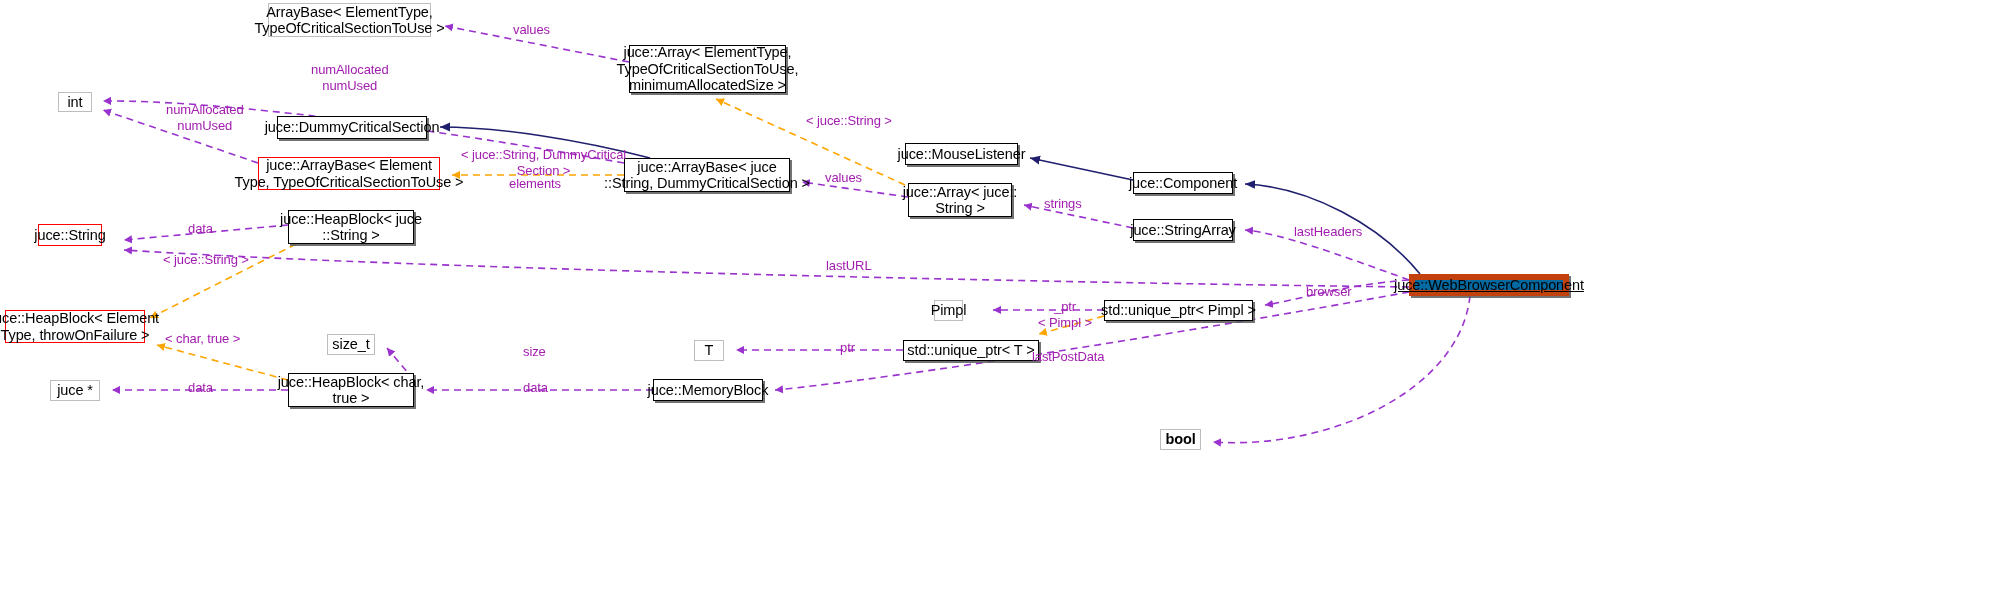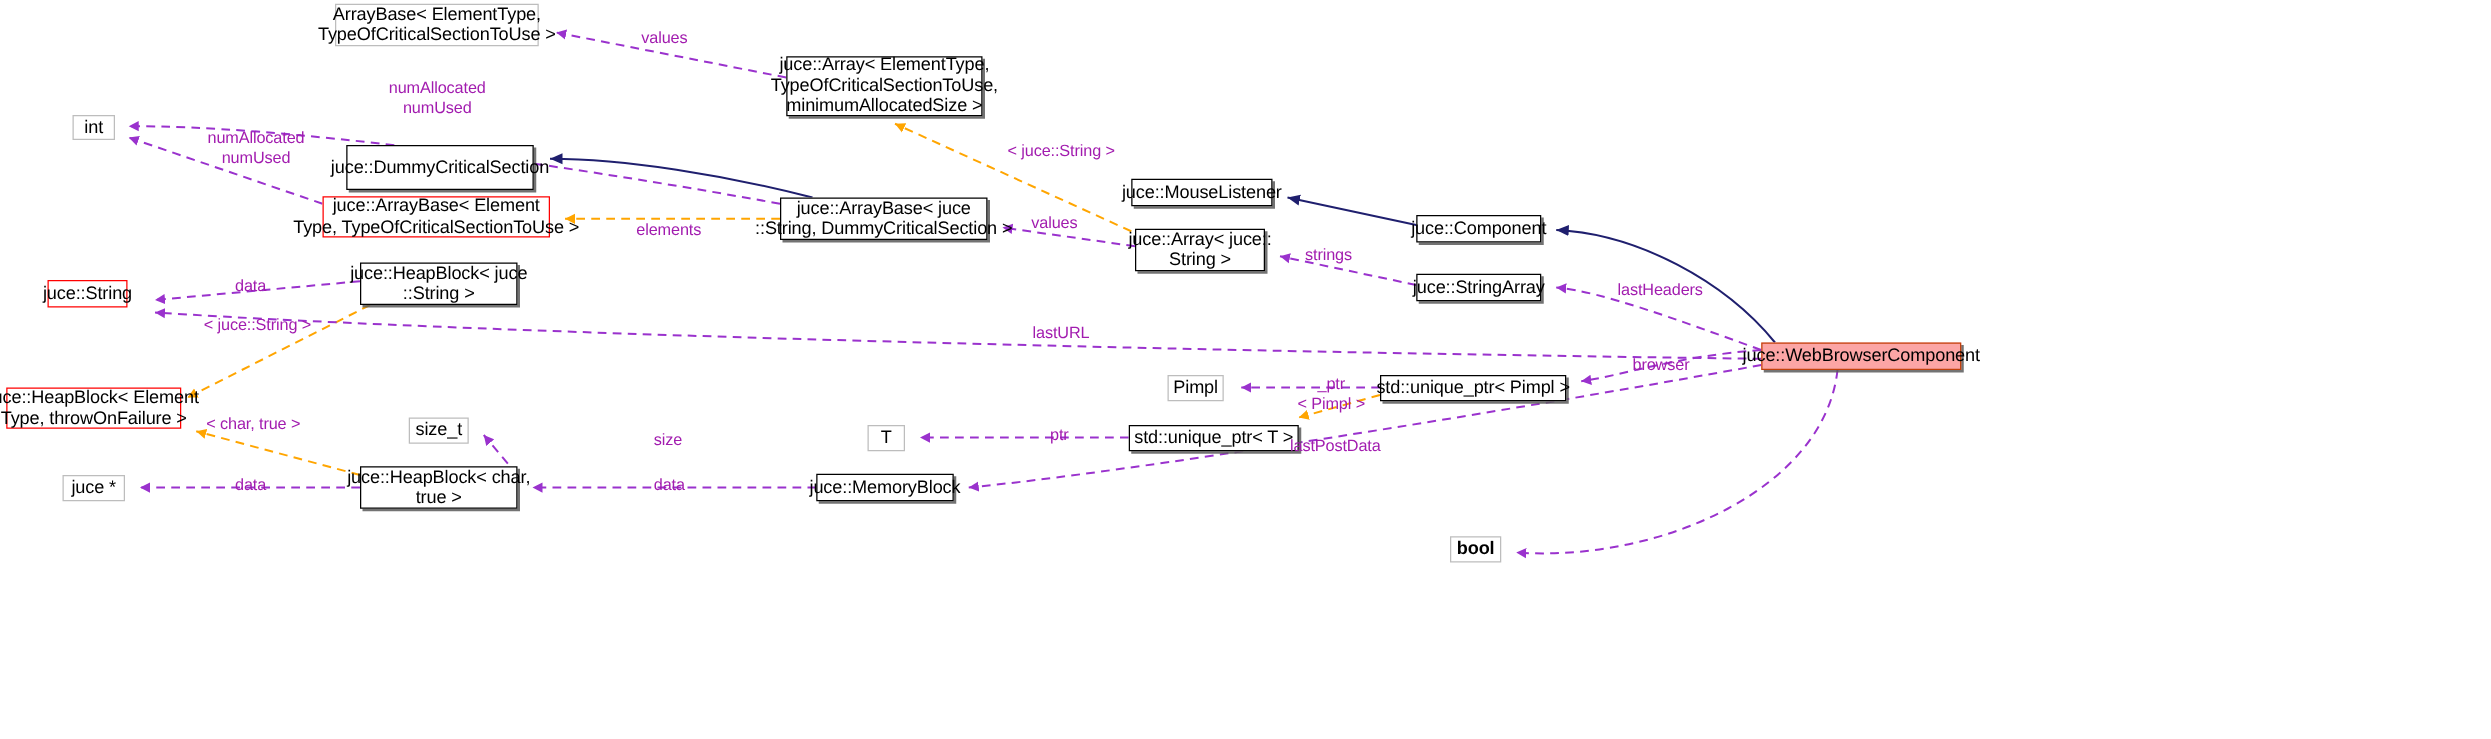--- a/index.html
+++ b/index.html
@@ -43,23 +43,24 @@
   }
   .node.plain {
     border: 1px solid #bdbdbd;
     box-shadow: none;
   }
   .node.highlight {
     border: 1px solid #ff0000;
     box-shadow: none;
   }
   .node.focus {
-    background: #fca5a5;
-    border: 1px solid #c2410c;
+    background: #0369a1;
+    border: 6px solid #c2410c;
     box-shadow: 2px 2px 0 0 rgba(90,90,90,0.85);
+    text-decoration: underline;
   }
   .edge-label {
     position: absolute;
     font-size: 13px;
     line-height: 15.5px;
     color: #a21caf;
     text-align: center;
     white-space: pre;
     letter-spacing: -0.1px;
   }
@@ -139,21 +140,21 @@
 
   <div class="node plain" style="left:268px;top:3px;width:163px;height:34px;">ArrayBase&lt; ElementType,
 TypeOfCriticalSectionToUse &gt;</div>
 
   <div class="node" style="left:629px;top:45px;width:157px;height:48px;">juce::Array&lt; ElementType,
 TypeOfCriticalSectionToUse,
 minimumAllocatedSize &gt;</div>
 
   <div class="node plain" style="left:58px;top:92px;width:34px;height:20px;">int</div>
 
-  <div class="node" style="left:277px;top:116px;width:150px;height:36px;">juce::DummyCriticalSection</div>
+  <div class="node" style="left:277px;top:116px;width:150px;height:23px;">juce::DummyCriticalSection</div>
 
   <div class="node highlight" style="left:258px;top:157px;width:182px;height:33px;">juce::ArrayBase&lt; Element
 Type, TypeOfCriticalSectionToUse &gt;</div>
 
   <div class="node" style="left:624px;top:158px;width:166px;height:34px;">juce::ArrayBase&lt; juce
 ::String, DummyCriticalSection &gt;</div>
 
   <div class="node" style="left:905px;top:143px;width:113px;height:22px;">juce::MouseListener</div>
 
   <div class="node" style="left:1133px;top:172px;width:100px;height:22px;">juce::Component</div>
@@ -166,21 +167,21 @@
 
   <div class="node" style="left:1133px;top:219px;width:100px;height:22px;">juce::StringArray</div>
 
   <div class="node highlight" style="left:38px;top:224px;width:64px;height:22px;">juce::String</div>
 
   <div class="node focus" style="left:1409px;top:274px;width:160px;height:22px;">juce::WebBrowserComponent</div>
 
   <div class="node highlight" style="left:5px;top:310px;width:140px;height:33px;">juce::HeapBlock&lt; Element
 Type, throwOnFailure &gt;</div>
 
-  <div class="node plain" style="left:934px;top:300px;width:45px;height:21px;">Pimpl</div>
+  <div class="node plain" style="left:934px;top:300px;width:29px;height:21px;">Pimpl</div>
 
   <div class="node" style="left:1104px;top:300px;width:149px;height:21px;">std::unique_ptr&lt; Pimpl &gt;</div>
 
   <div class="node plain" style="left:327px;top:334px;width:48px;height:21px;">size_t</div>
 
   <div class="node plain" style="left:694px;top:340px;width:30px;height:21px;">T</div>
 
   <div class="node" style="left:903px;top:340px;width:136px;height:21px;">std::unique_ptr&lt; T &gt;</div>
 
   <div class="node plain" style="left:50px;top:380px;width:50px;height:21px;">juce *</div>
@@ -193,20 +194,22 @@
   <div class="node plain" style="left:1160px;top:429px;width:41px;height:21px;font-weight:bold;">bool</div>
 
   <div class="edge-label" style="left:513px;top:22px;">values</div>
 
   <div class="edge-label" style="left:311px;top:62px;">numAllocated
 numUsed</div>
 
   <div class="edge-label" style="left:166px;top:102px;">numAllocated
 numUsed</div>
 
+  <div class="edge-label" style="left:461px;top:147px;">&lt; juce::String, DummyCritical
+Section &gt;</div>
 
   <div class="edge-label" style="left:509px;top:176px;">elements</div>
 
   <div class="edge-label" style="left:806px;top:113px;">&lt; juce::String &gt;</div>
 
   <div class="edge-label" style="left:825px;top:170px;">values</div>
 
   <div class="edge-label" style="left:1044px;top:196px;">strings</div>
 
   <div class="edge-label" style="left:1294px;top:224px;">lastHeaders</div>

